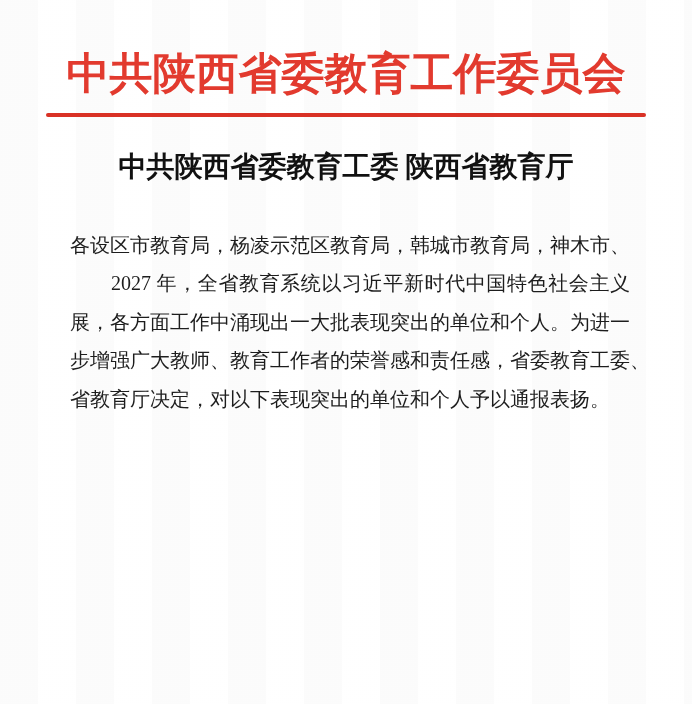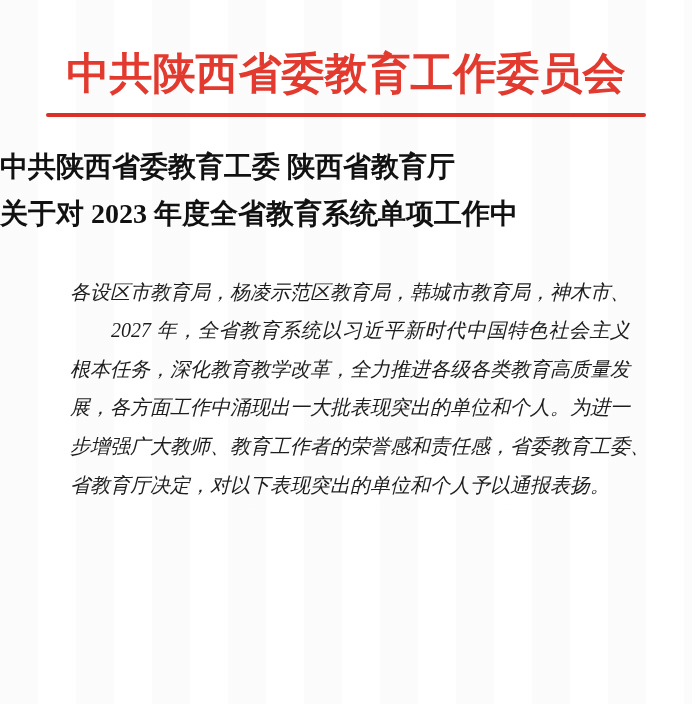--- a/index.html
+++ b/index.html
@@ -40,36 +40,36 @@
     margin:26px 60px 0 0;
     text-align:right;
     font-size:20px;
     color:#3a3a3a;
     letter-spacing:1px;
     white-space:nowrap;
   }
   
   .title-block{
     margin-top:26px;
+    text-align:center;
     font-weight:bold;
     font-size:28px;
     line-height:47px;
     color:#111;
   }
   .title-line{white-space:nowrap;}
   
   .body-block{
     margin:36px 62px 0 70px;
     font-size:20px;
     line-height:38.6px;
     color:#1d1d1d;
   }
   .body-line{
     white-space:nowrap;
-    font-style:italic;
   }
   .body-line.full{
     text-align:justify;
     text-align-last:justify;
   }
   .body-line.indent{
     padding-left:41px;
   }
 </style>
 </head>
@@ -77,27 +77,25 @@
 
 <div class="page">
 
   <div class="org-name" style="color: rgb(226, 58, 46);">中共陕西省委教育工作委员会</div>
 
   <div class="red-divider" style="background: rgb(217, 49, 37);"></div>
 
 
   <div class="title-block">
     <div class="title-line">中共陕西省委教育工委 陕西省教育厅</div>
-    <div class="title-line">关于对 2023 年度全省教育系统单项工作中</div>
   </div>
 
   <div class="body-block">
 
     <div class="body-line full">各设区市教育局，杨凌示范区教育局，韩城市教育局，神木市、</div>
 
     <div class="body-line full indent">2027 年，全省教育系统以习近平新时代中国特色社会主义</div>
-    <div class="body-line full">根本任务，深化教育教学改革，全力推进各级各类教育高质量发</div>
     <div class="body-line full">展，各方面工作中涌现出一大批表现突出的单位和个人。为进一</div>
     <div class="body-line full">步增强广大教师、教育工作者的荣誉感和责任感，省委教育工委、</div>
     <div class="body-line">省教育厅决定，对以下表现突出的单位和个人予以通报表扬。</div>
 
   </div>
 </div>
 
 </body></html>

